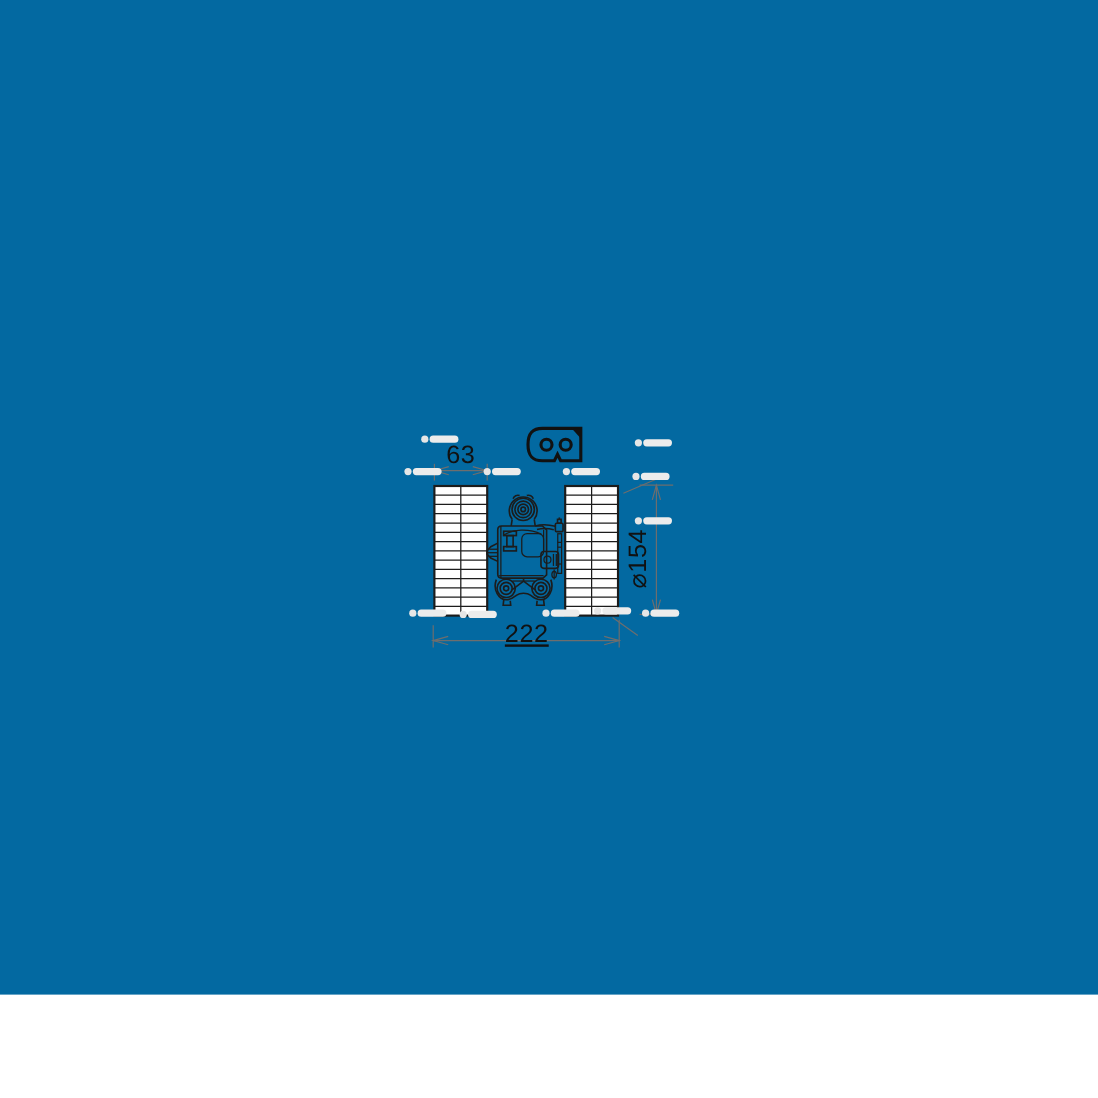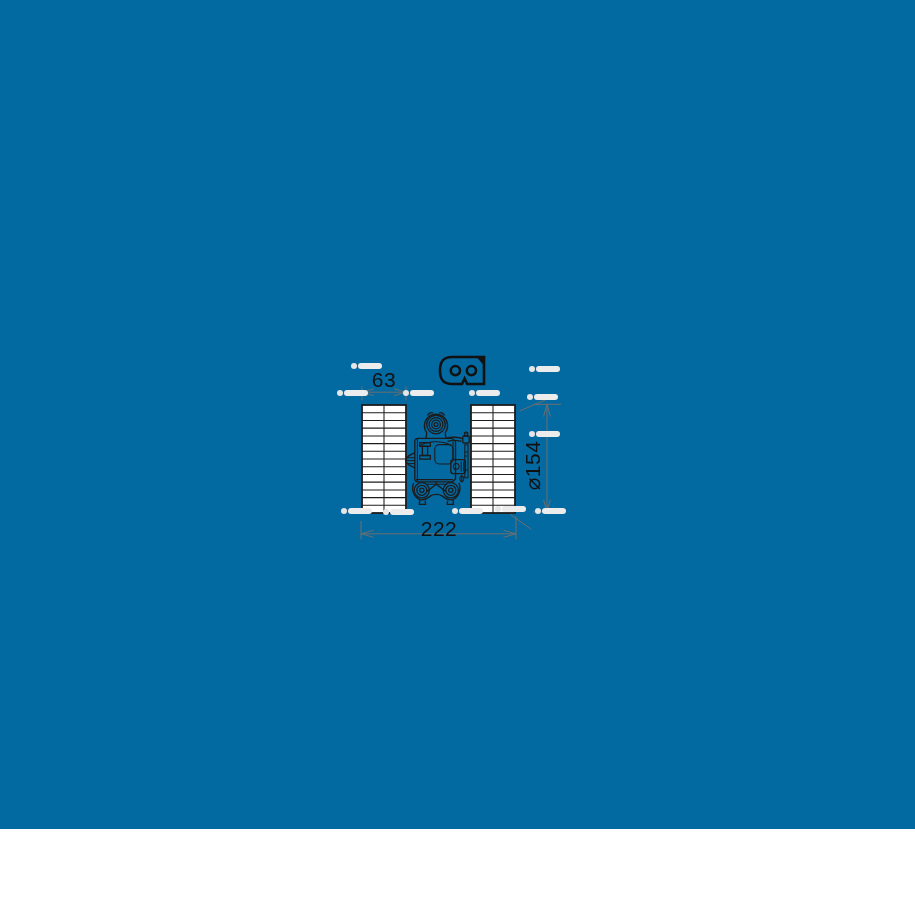--- a/index.html
+++ b/index.html
@@ -155,21 +155,21 @@
       <line class="dim" x1="547" y1="404.3" x2="547" y2="511.9"></line>
       <path class="dim" d="M543.6,416.5 L547,404.3 L550.4,416.5"></path>
       <path class="dim" d="M543.6,499.7 L547,511.9 L550.4,499.7"></path>
       <line class="dim" x1="519.5" y1="411" x2="553.5" y2="396.5"></line>
       <line class="dim" x1="510.5" y1="514.5" x2="531.5" y2="529.5"></line>
     </g>
   </svg>
 
   <div class="dim-label" style="left:354px;top:369px;width:60px;">63</div>
 
-  <div class="dim-label" style="left:399px;top:518px;width:80px;">222</div>
+  <div class="dim-label" style="left:399px;top:518px;width:80px;text-decoration:underline;">222</div>
 
   <div class="dim-label rot" style="left:482px;top:455px;width:100px;">⌀154</div>
 
   <div class="wm" style="left:344px;top:390px;"></div>
   <div class="wm" style="left:410px;top:390px;"></div>
   <div class="wm" style="left:476px;top:390px;"></div>
   <div class="wm" style="left:534px;top:394px;"></div>
   <div class="wm" style="left:536px;top:366px;"></div>
   <div class="wm" style="left:536px;top:431px;"></div>
   <div class="wm" style="left:348px;top:508px;"></div>

